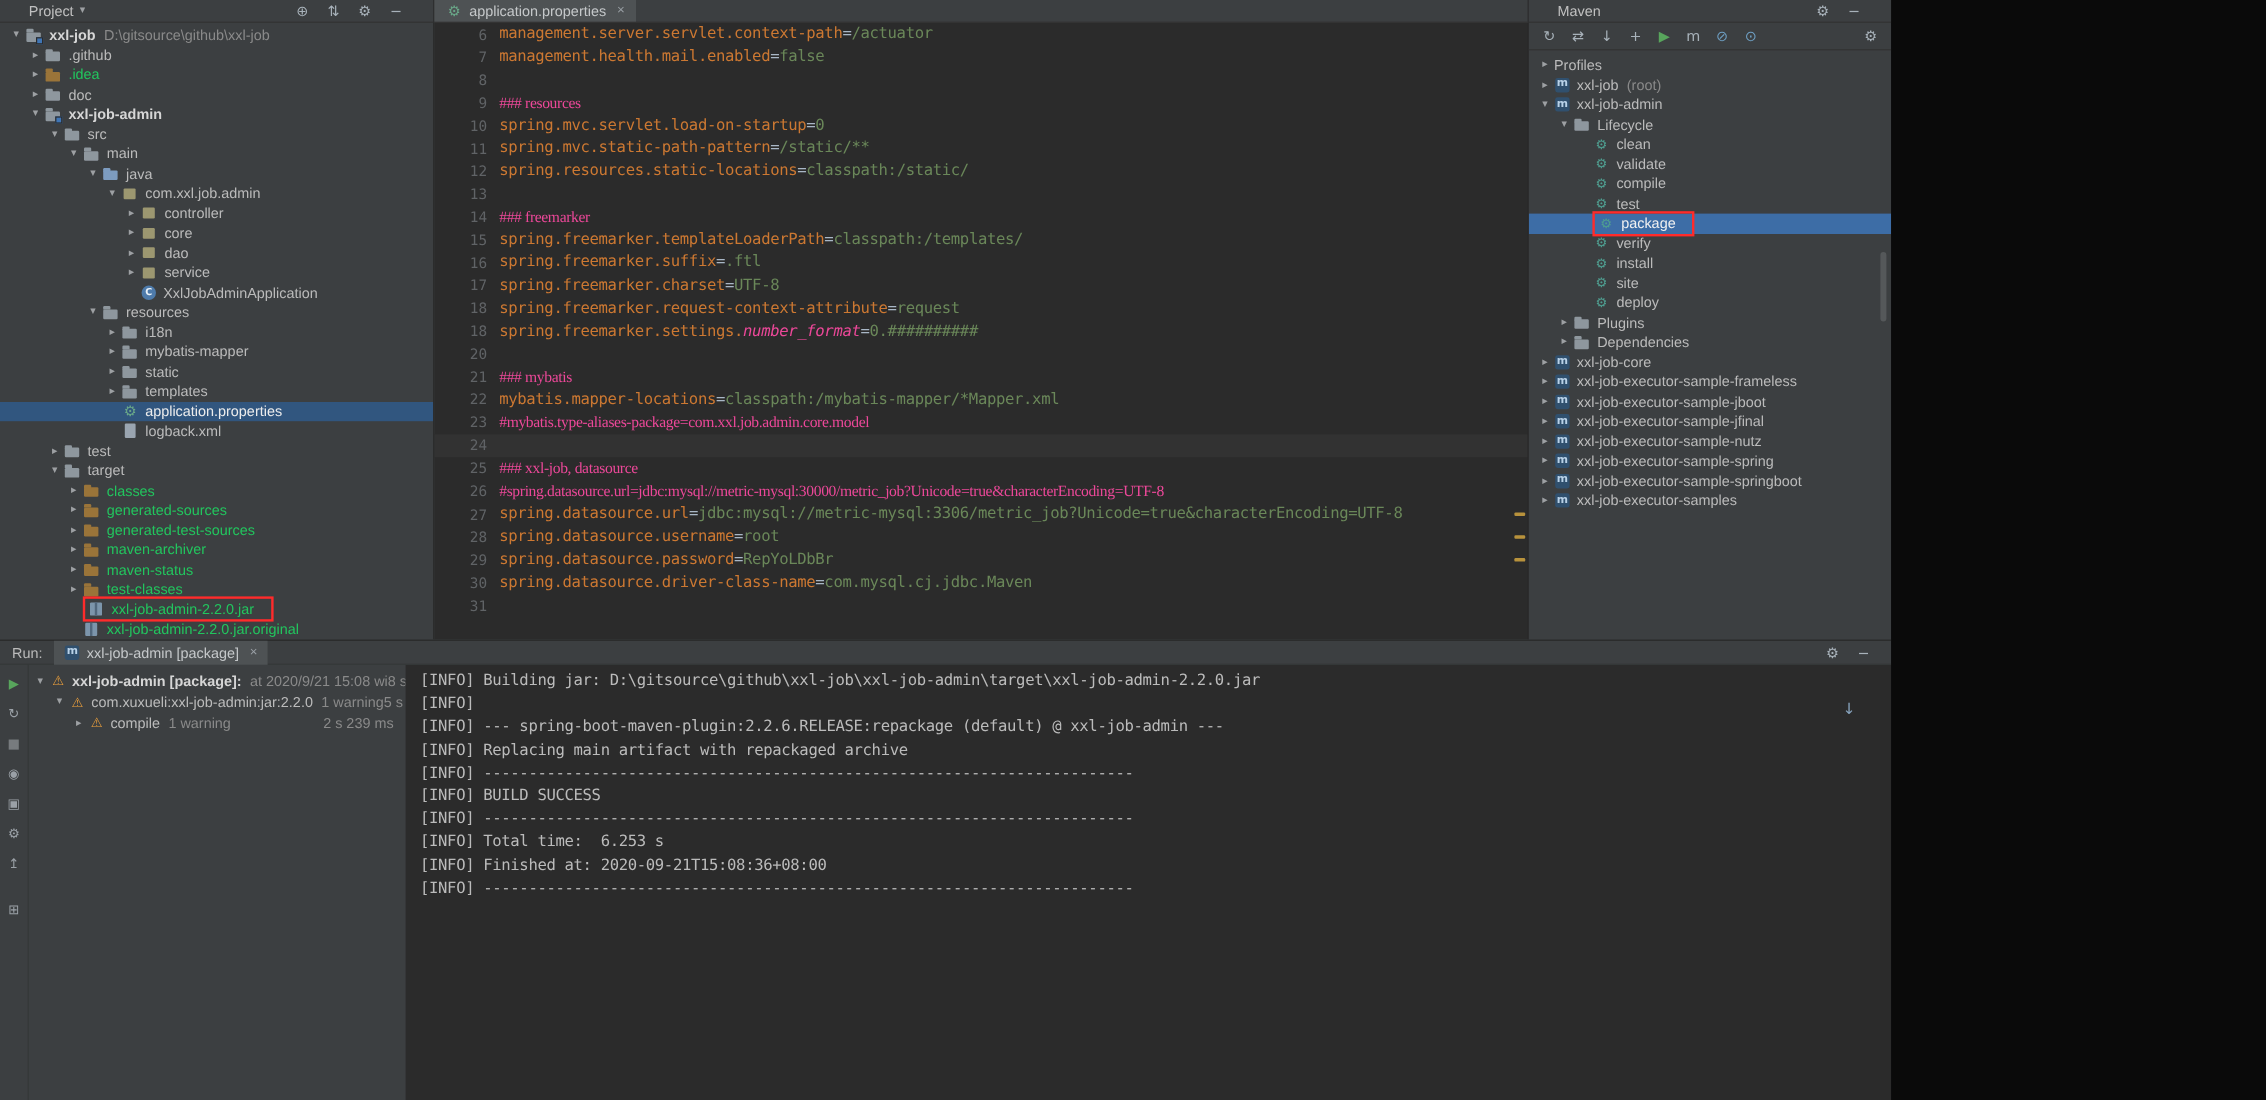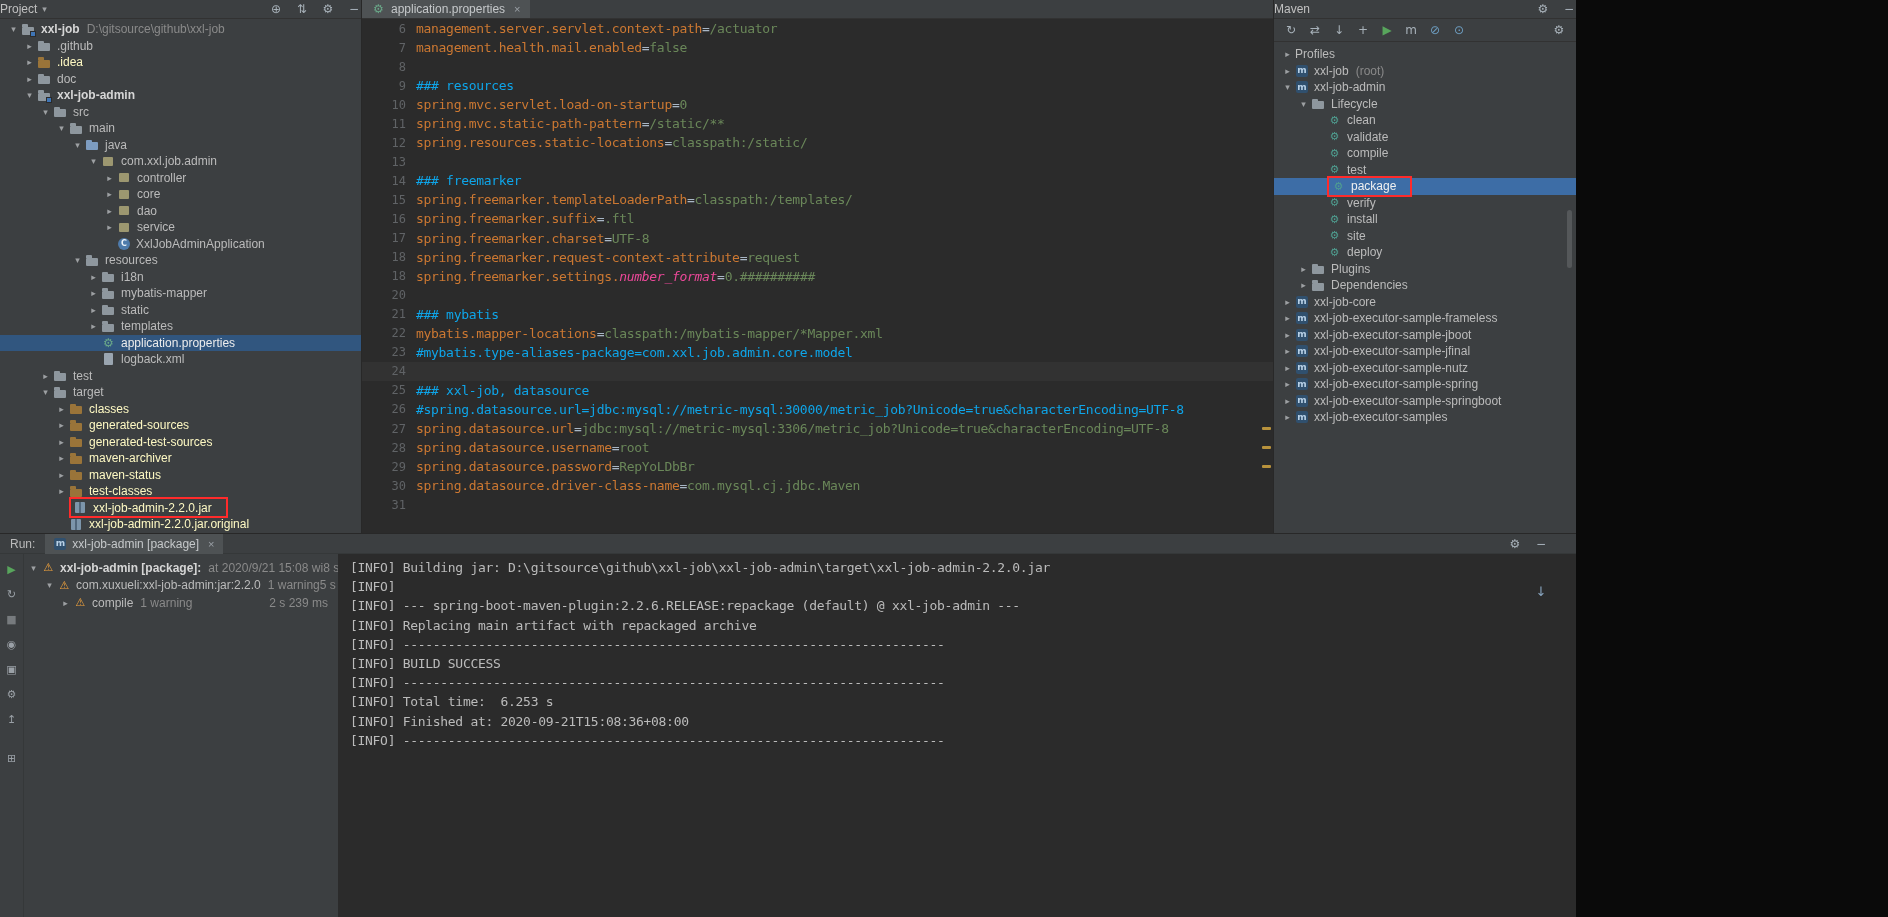--- a/index.html
+++ b/index.html
@@ -4,40 +4,40 @@
 <style>
   *{box-sizing:border-box;}
   html,body{margin:0;padding:0;}
   body{width:1888px;height:917px;position:relative;overflow:hidden;background:#070707;
        font-family:"Liberation Sans","DejaVu Sans",sans-serif;font-size:12px;color:#bbbbbb;}
 
   #ide{position:absolute;left:0;top:0;width:1576px;height:917px;background:#3c3f41;}
   #void-right{position:absolute;left:1576px;top:0;width:312px;height:917px;background:#0a0a0a;}
 
   
-  .panel-header{height:19px;display:flex;align-items:center;padding:0 0;background:#3c3f41;
+  .panel-header{height:19px;display:flex;align-items:center;padding:0 24px;background:#3c3f41;
                 border-bottom:1px solid #323232;white-space:nowrap;}
   .ph-title{color:#c0c0c0;}
   .ph-caret{margin-left:5px;color:#9da0a3;font-size:9px;font-family:"DejaVu Sans",sans-serif;}
   .ph-icons{margin-left:auto;display:flex;gap:12px;align-items:center;}
   .tbi{min-width:14px;text-align:center;font-size:12px;color:#a8b2ba;cursor:default;
        font-family:"DejaVu Sans",sans-serif;line-height:1;}
 
   
   #project-panel{position:absolute;left:0;top:0;width:362px;height:533px;border-right:1px solid #282828;
                  display:flex;flex-direction:column;background:#3c3f41;}
   #project-tree{flex:1;overflow:hidden;padding-top:2px;}
 
   .trow{height:16.5px;display:flex;align-items:center;white-space:nowrap;}
   .trow .arrow{flex:0 0 15px;text-align:center;color:#9da0a3;font-size:9px;font-family:"DejaVu Sans",sans-serif;}
   .rowcore{display:inline-flex;align-items:center;gap:5px;}
   .tlabel{color:#bbbbbb;}
   .tlabel.b{font-weight:bold;color:#d6d6d6;}
   .thint{margin-left:7px;color:#8a8a8a;}
-  .trow.exc .tlabel{color:#fef9c3;}
+  .trow.exc .tlabel{color:#22c55e;}
   .trow.sel{background:#31567f;}
   .trow.sel .tlabel{color:#ececec;}
   .trow.msel{background:#3d6da6;}
   .trow.msel .tlabel{color:#f0f0f0;}
   .annot{border:2px solid #ff2b2b;padding:1px 14px 1px 2px;margin:-2px 0;position:relative;z-index:2;}
 
   
   .ic{display:inline-flex;width:15px;height:15px;align-items:center;justify-content:center;
       flex:0 0 15px;position:relative;font-family:"DejaVu Sans",sans-serif;line-height:1;}
   .ic.folder::before{content:"";position:absolute;left:1px;top:5px;width:12px;height:8px;background:#8e979e;border-radius:1px;}
@@ -66,35 +66,35 @@
   #editor-body{flex:1;position:relative;overflow:hidden;
                font-family:"DejaVu Sans Mono","Liberation Mono",monospace;font-size:13px;letter-spacing:-0.3px;}
   .cline{height:19.05px;display:flex;align-items:center;}
   .cline.cur{background:#323232;}
   .lnum{flex:0 0 44px;text-align:right;color:#606366;font-size:12px;letter-spacing:0;margin-right:10px;}
   .ltext{white-space:pre;}
   .tk.k{color:#cc7832;}
   .tk.ki{color:#ec4899;font-style:italic;}
   .tk.e{color:#a9b7c6;}
   .tk.v{color:#6a8759;}
-  .tk.c{color:#0ea5e9;}
+  .tk.c{color:#ec4899;font-family:Liberation Serif, serif;}
   #stripe-marks{position:absolute;inset:0;pointer-events:none;}
   .stripe{position:absolute;right:2px;width:9px;height:3px;background:#b8923c;border-radius:1px;}
 
   
   #maven-panel{position:absolute;left:1274px;top:0;width:302px;height:533px;background:#3c3f41;
                display:flex;flex-direction:column;}
   #maven-toolbar{height:23px;display:flex;align-items:center;gap:10px;padding:0 10px;border-bottom:1px solid #323232;}
   #maven-tree{flex:1;overflow:hidden;padding-top:4px;position:relative;}
   #maven-scroll{position:absolute;right:4px;top:168px;width:5px;height:58px;background:#55585a;border-radius:3px;}
 
   
   #run-panel{position:absolute;left:0;top:533px;width:1576px;height:384px;background:#3c3f41;
              border-top:1px solid #282828;display:flex;flex-direction:column;}
-  #run-tabbar{height:20px;display:flex;align-items:center;padding:0 28px 0 10px;gap:10px;border-bottom:1px solid #353839;}
+  #run-tabbar{height:20px;display:flex;align-items:center;padding:0 16px 0 10px;gap:10px;border-bottom:1px solid #353839;}
   #run-label{color:#bbbbbb;}
   .rtab{display:flex;align-items:center;gap:5px;background:#4e5254;height:20px;padding:0 8px;color:#c5c8ca;}
   .rtab .close{color:#9aa0a6;margin-left:4px;font-size:11px;}
   #run-bar-icons{margin-left:auto;display:flex;gap:12px;}
   #run-body{flex:1;display:flex;overflow:hidden;}
   #run-strip{flex:0 0 24px;display:flex;flex-direction:column;align-items:center;padding-top:7px;gap:9px;
              border-right:1px solid #353839;}
   .sbi{width:16px;height:16px;display:flex;align-items:center;justify-content:center;font-size:11px;
        color:#9aa0a6;font-family:"DejaVu Sans",sans-serif;}
   #run-tree{flex:0 0 314px;padding-top:5px;overflow:hidden;}

